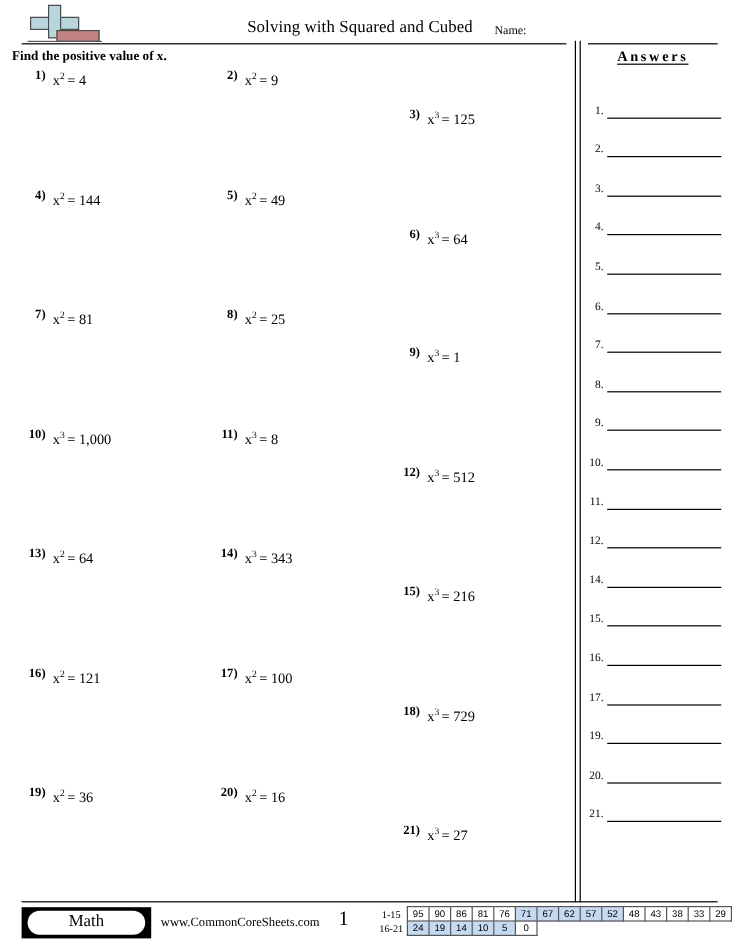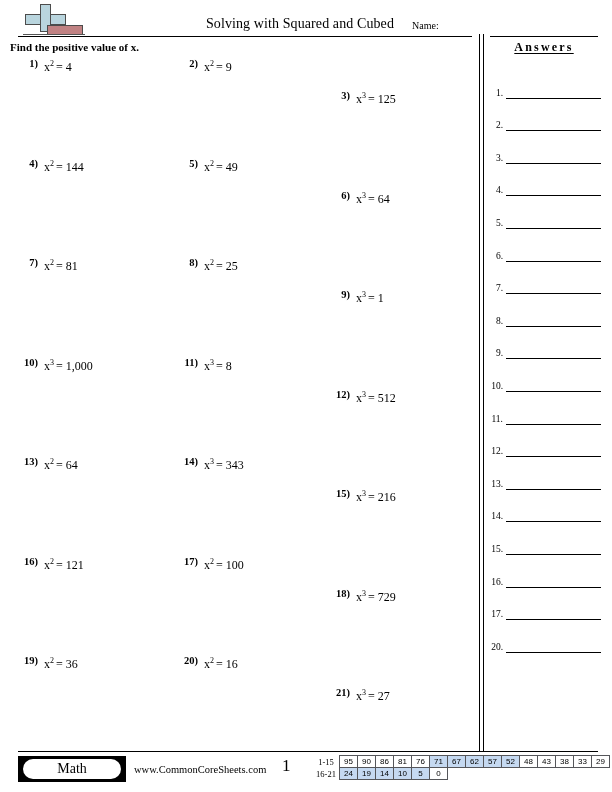--- a/index.html
+++ b/index.html
@@ -211,41 +211,45 @@
         </div>
         <div class="ans-item">
           <span class="ans-num">11.</span>
           <span class="ans-line"></span>
         </div>
         <div class="ans-item">
           <span class="ans-num">12.</span>
           <span class="ans-line"></span>
         </div>
         <div class="ans-item">
-          <span class="ans-num">13.</span>
-          <span class="ans-line"></span>
-        </div>
-        <div class="ans-item">
           <span class="ans-num">14.</span>
           <span class="ans-line"></span>
         </div>
         <div class="ans-item">
           <span class="ans-num">15.</span>
           <span class="ans-line"></span>
         </div>
         <div class="ans-item">
           <span class="ans-num">16.</span>
           <span class="ans-line"></span>
         </div>
         <div class="ans-item">
           <span class="ans-num">17.</span>
           <span class="ans-line"></span>
         </div>
         <div class="ans-item">
+          <span class="ans-num">19.</span>
+          <span class="ans-line"></span>
+        </div>
+        <div class="ans-item">
           <span class="ans-num">20.</span>
+          <span class="ans-line"></span>
+        </div>
+        <div class="ans-item">
+          <span class="ans-num">21.</span>
           <span class="ans-line"></span>
         </div>
       </div>
   </div>
 
   <div class="foot-rule"></div>
   <div class="footer">
     <div class="math-badge">
       <div class="pill">Math</div>
     </div>

